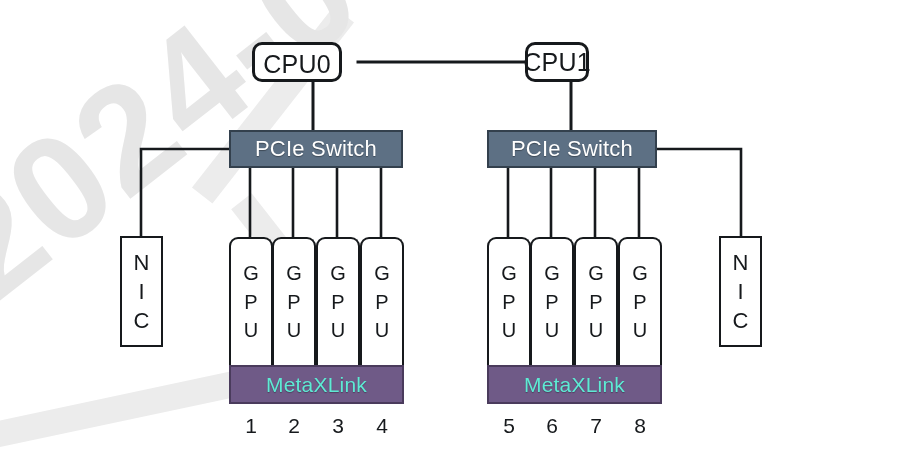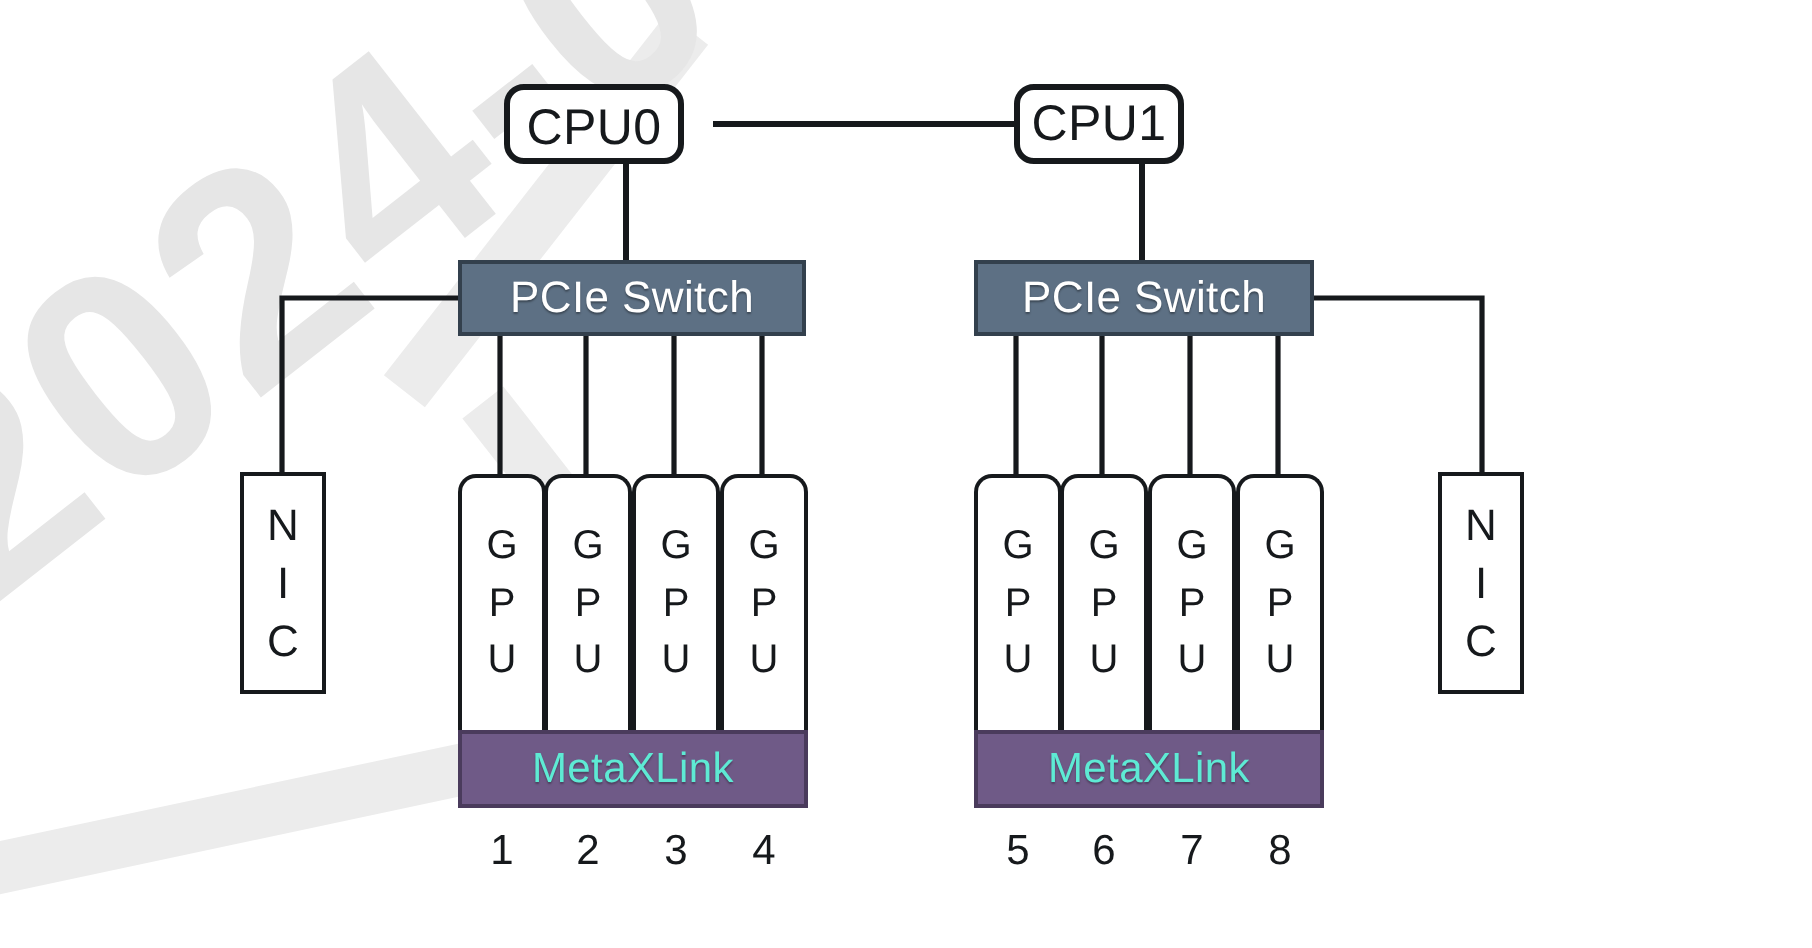--- a/index.html
+++ b/index.html
@@ -170,21 +170,21 @@
       <line x1="508" y1="168" x2="508" y2="237"></line>
       <line x1="551" y1="168" x2="551" y2="237"></line>
       <line x1="595" y1="168" x2="595" y2="237"></line>
       <line x1="639" y1="168" x2="639" y2="237"></line>
     </g>
   </svg>
 
   <div class="node cpu-node" style="left:252px; top:42px; width:90px; height:40px;align-items:flex-end;">
     <span>CPU0</span>
   </div>
-  <div class="node cpu-node" style="left:507px; top:42px; width:85px; height:40px;">
+  <div class="node cpu-node" style="left:525px; top:42px; width:64px; height:40px;">
     <span>CPU1</span>
   </div>
 
   <div class="node switch-node" style="left:229px; top:130px; width:174px; height:38px;">
     <span>PCIe Switch</span>
   </div>
   <div class="node switch-node" style="left:487px; top:130px; width:170px; height:38px;">
     <span>PCIe Switch</span>
   </div>
 

